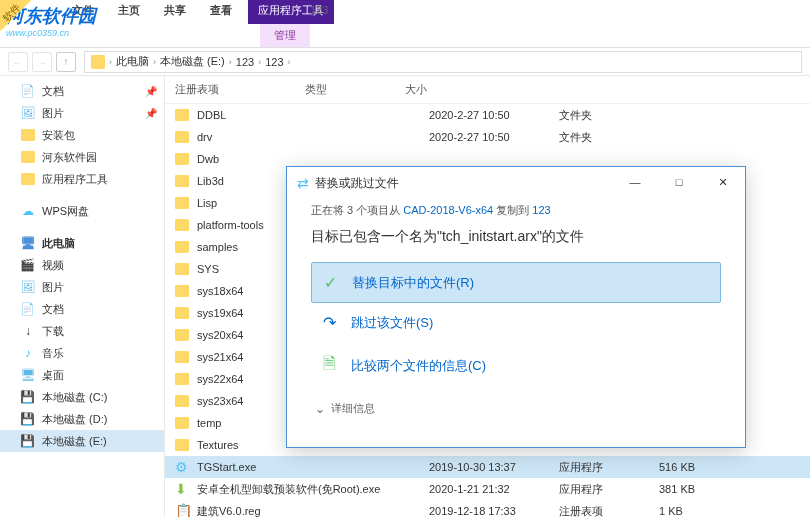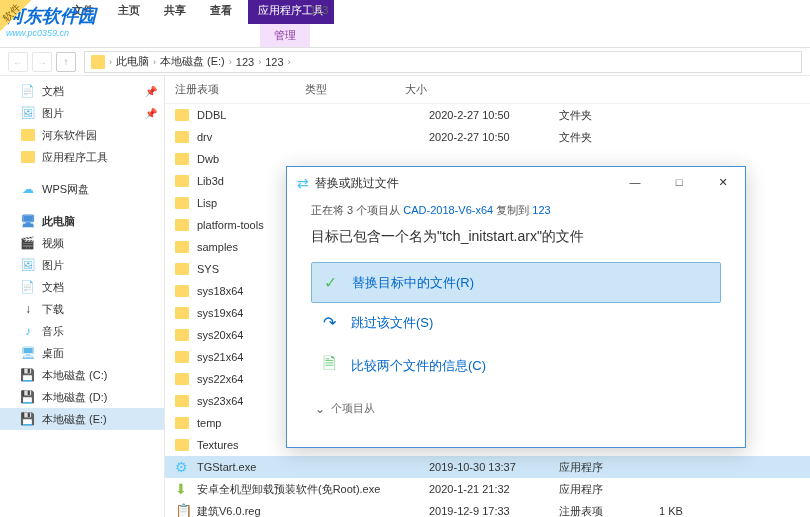--- a/index.html
+++ b/index.html
@@ -135,20 +135,26 @@
       </div>
       <div class="sidebar-item">
         <span class="ico ico-pic">🖼</span>
         <span>图片</span>
         <span class="pin">📌</span>
       </div>
       <div class="sidebar-item">
         <span class="ico ">
           <span class="ico-folder"></span>
         </span>
+        <span>安装包</span>
+      </div>
+      <div class="sidebar-item">
+        <span class="ico ">
+          <span class="ico-folder"></span>
+        </span>
         <span>河东软件园</span>
       </div>
       <div class="sidebar-item">
         <span class="ico ">
           <span class="ico-folder"></span>
         </span>
         <span>应用程序工具</span>
       </div>
       <div class="sidebar-sep"></div>
       <div class="sidebar-item">
@@ -348,35 +354,37 @@
           <span class="col-type"></span>
           <span class="col-size"></span>
         </div>
         <div class="file-row highlighted">
           <span class="fico">
             <span class="fico-exe">⚙</span>
           </span>
           <span class="col-name" style="width:232px">TGStart.exe</span>
           <span class="col-date">2019-10-30 13:37</span>
           <span class="col-type">应用程序</span>
+          <span class="col-size">516 KB</span>
         </div>
         <div class="file-row">
           <span class="fico">
             <span class="fico-apk">⬇</span>
           </span>
           <span class="col-name" style="width:232px">安卓全机型卸载预装软件(免Root).exe</span>
           <span class="col-date">2020-1-21 21:32</span>
           <span class="col-type">应用程序</span>
+          <span class="col-size">381 KB</span>
         </div>
         <div class="file-row">
           <span class="fico">
             <span class="fico-reg">📋</span>
           </span>
           <span class="col-name" style="width:232px">建筑V6.0.reg</span>
-          <span class="col-date">2019-12-9 17:33</span>
+          <span class="col-date">2019-12-18 17:33</span>
           <span class="col-type">注册表项</span>
           <span class="col-size">1 KB</span>
         </div>
       </div>
   </div>
 </div>
 
 <div class="dialog">
   <div class="dialog-title">
     <span class="dico">⇄</span>
@@ -401,16 +409,16 @@
           <span class="aico skip">↷</span>
           <span>跳过该文件(S)</span>
         </div>
         <div class="action-item">
           <span class="aico compare">🗎</span>
           <span>比较两个文件的信息(C)</span>
         </div>
       </div>
     <div class="detail-link">
       <span class="dico2">⌄</span>
-      <span>个项目从</span>
+      <span>详细信息</span>
     </div>
   </div>
 </div>
 
 </body></html>

